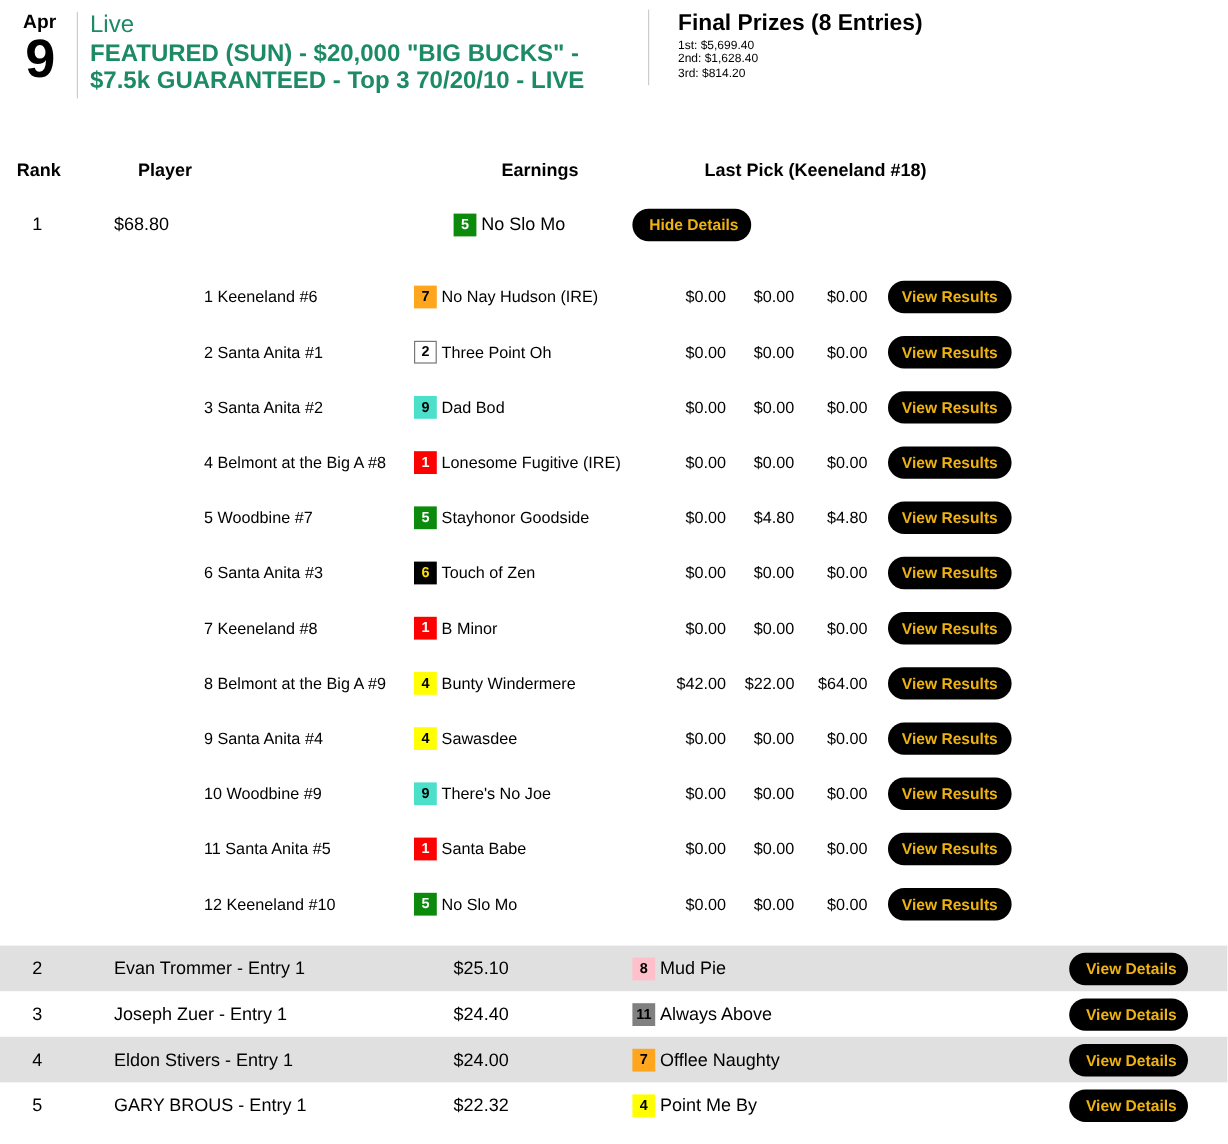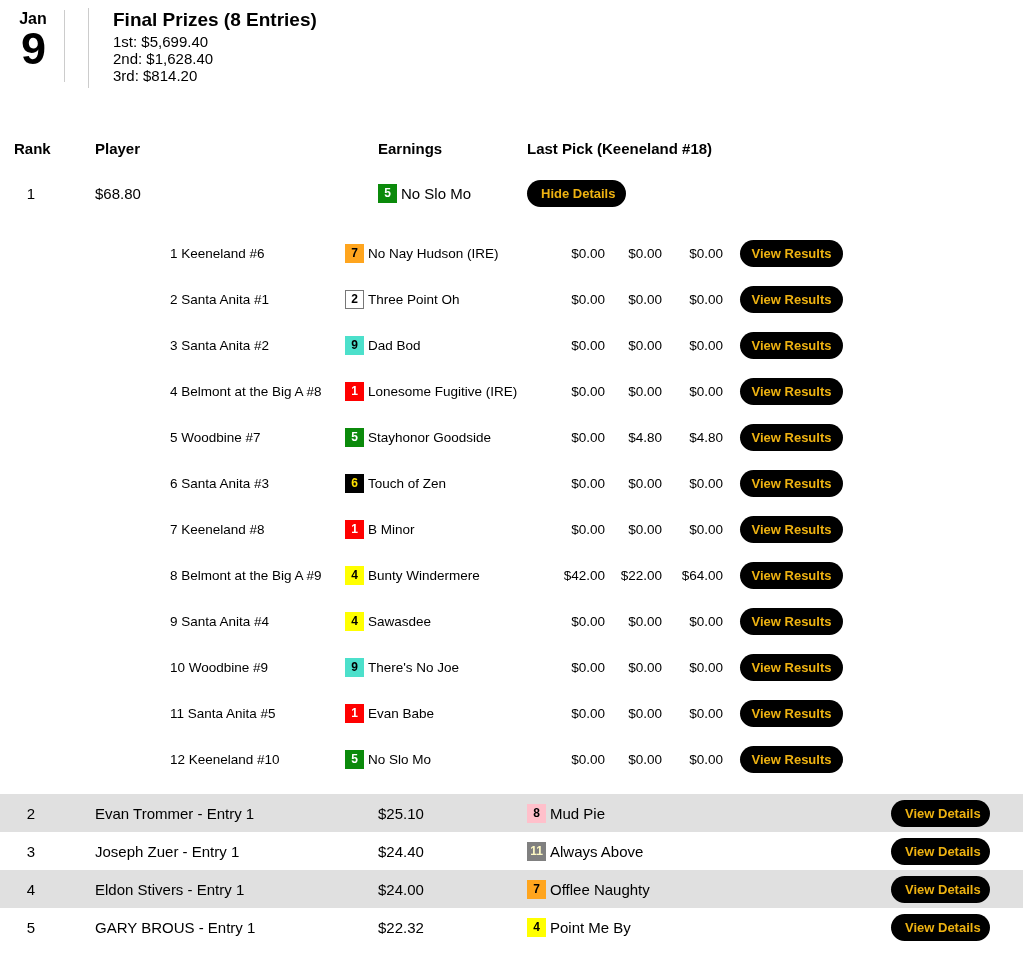--- a/index.html
+++ b/index.html
@@ -15,26 +15,26 @@
   .top { display: flex; align-items: flex-start; padding: 8px 0 0 10px; }
   .date-block { width: 46px; text-align: center; flex: 0 0 auto; padding-top: 2px; }
   .date-month { font-size: 16px; font-weight: bold; line-height: 1.1; }
   .date-day   { font-size: 45px; font-weight: bold; line-height: 0.92; letter-spacing: -1px; }
   .vdivider { width: 1px; background: var(--divider, #ccc); height: 72px; margin: 2px 10px 0 8px; flex: 0 0 auto; }
   .title-block { width: 452px; flex: 0 0 auto; padding-top: 2px; }
   .live-label { color: var(--accent-green, #1d8a66); font-size: 20px; line-height: 1.15; }
   .contest-title { color: var(--accent-green, #1d8a66); font-size: 20px; font-weight: bold; line-height: 1.12; margin: 1px 0 0 0; }
   .prizes { border-left: 1px solid var(--divider, #ccc); margin-left: 13px; padding: 2px 0 4px 24px; }
   .prizes-title { font-size: 19px; font-weight: bold; margin: 0 0 2px 0; line-height: 1.1; }
-  .prize-line { font-size: 15px; line-height: 1.14; }
+  .prize-line { font-size: 10px; line-height: 1.14; }
 
   
   .leaderboard { margin-top: 52px; }
   .lb-grid { display: grid; grid-template-columns: 95px 283px 149px 1fr 132px; align-items: center; }
-  .lb-header { font-weight: bold; font-size: 15px; height: 30px; align-items: start; }
+  .lb-header { font-weight: bold; font-size: 15px; height: 30px; align-items: start; gap: 20px; }
   .col-rank-h { padding-left: 14px; }
   .lb-row { height: 38px; font-size: 15px; }
   .lb-row.expanded-row { height: 46px; }
   .lb-row.shaded { background: var(--shaded-row, #e0e0e0); }
   .rank-num { display: inline-block; width: 38px; margin-left: 12px; text-align: center; }
   .pick-cell { display: flex; align-items: center; }
   .btn {
     background: var(--button-background, #000);
     color: var(--button-text, #eeb211);
     font-family: inherit;
@@ -61,24 +61,28 @@
   .pick-row { height: 46px; font-size: 13.5px; }
   .num-col { text-align: right; }
   .sel-cell { display: flex; align-items: center; }
   .vr-btn { margin-left: 17px; width: 103px; padding: 0; }
 </style>
 </head>
 <body>
 
 <header class="top">
   <div class="date-block">
-    <div class="date-month">Jan</div>
+    <div class="date-month">Apr</div>
     <div class="date-day">9</div>
   </div>
   <div class="vdivider"></div>
+  <div class="title-block">
+    <div class="live-label">Live</div>
+    <h1 class="contest-title">FEATURED (SUN) - $20,000 "BIG BUCKS" - $7.5k GUARANTEED - Top 3 70/20/10 - LIVE</h1>
+  </div>
   <div class="prizes">
     <h2 class="prizes-title">Final Prizes (8 Entries)</h2>
     <div class="prize-line">1st: $5,699.40</div>
     <div class="prize-line">2nd: $1,628.40</div>
     <div class="prize-line">3rd: $814.20</div>
   </div>
 </header>
 
 <main class="leaderboard">
   <div class="lb-grid lb-header">
@@ -218,21 +222,21 @@
     <div class="num-col win-cell">$0.00</div>
     <div class="num-col place-cell">$0.00</div>
     <div class="num-col total-cell">$0.00</div>
     <div><button class="btn vr-btn">View Results</button></div>
   </div>
 
   <div class="picks-grid pick-row">
     <div class="race-cell">11 Santa Anita #5</div>
     <div class="sel-cell">
       <span class="badge" style="background-color: rgb(255, 0, 0); color: rgb(255, 255, 255);">1</span>
-      <span class="sel-name">Evan Babe</span>
+      <span class="sel-name">Santa Babe</span>
     </div>
     <div class="num-col win-cell">$0.00</div>
     <div class="num-col place-cell">$0.00</div>
     <div class="num-col total-cell">$0.00</div>
     <div><button class="btn vr-btn">View Results</button></div>
   </div>
 
   <div class="picks-grid pick-row">
     <div class="race-cell">12 Keeneland #10</div>
     <div class="sel-cell">
@@ -256,21 +260,21 @@
       <span class="pick-name">Mud Pie</span>
     </div>
     <button class="btn row-btn">View Details</button>
   </div>
 
   <div class="lb-grid lb-row">
     <div><span class="rank-num">3</span></div>
     <div class="player-cell">Joseph Zuer - Entry 1</div>
     <div class="earnings-cell">$24.40</div>
     <div class="pick-cell">
-      <span class="badge" style="background-color: rgb(128, 128, 128); color: #fef9c3;">11</span>
+      <span class="badge" style="background-color: rgb(128, 128, 128); color: #000000;">11</span>
       <span class="pick-name">Always Above</span>
     </div>
     <button class="btn row-btn">View Details</button>
   </div>
 
   <div class="lb-grid lb-row shaded">
     <div><span class="rank-num">4</span></div>
     <div class="player-cell">Eldon Stivers - Entry 1</div>
     <div class="earnings-cell">$24.00</div>
     <div class="pick-cell">

